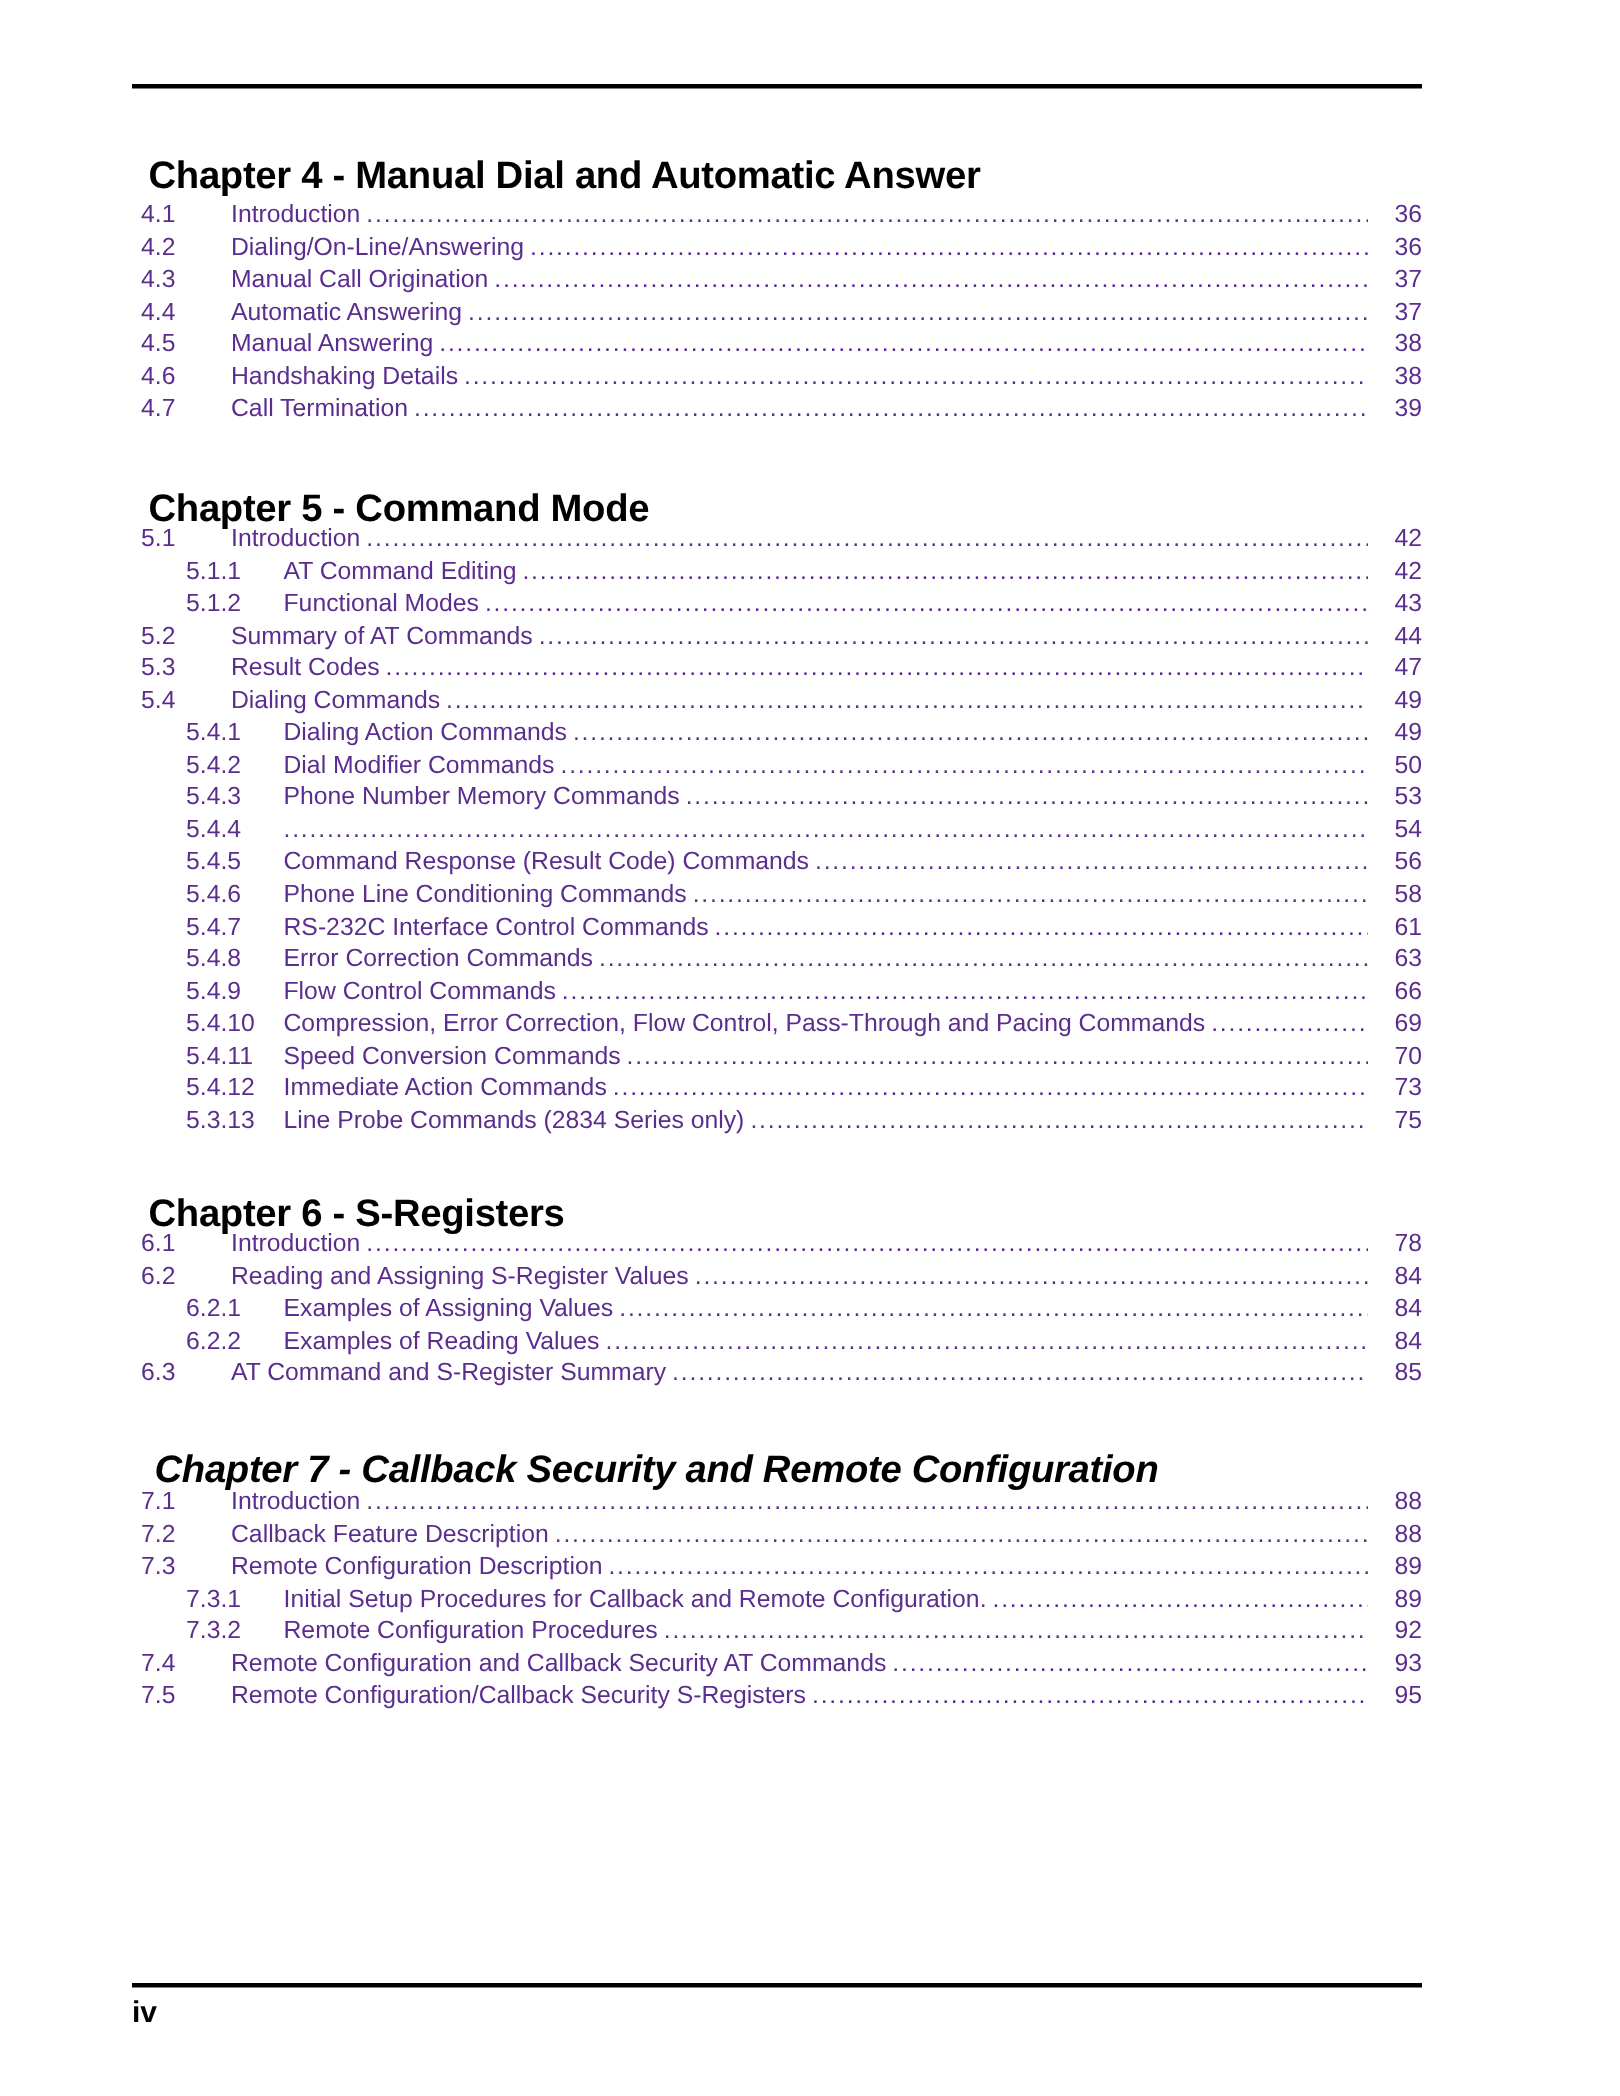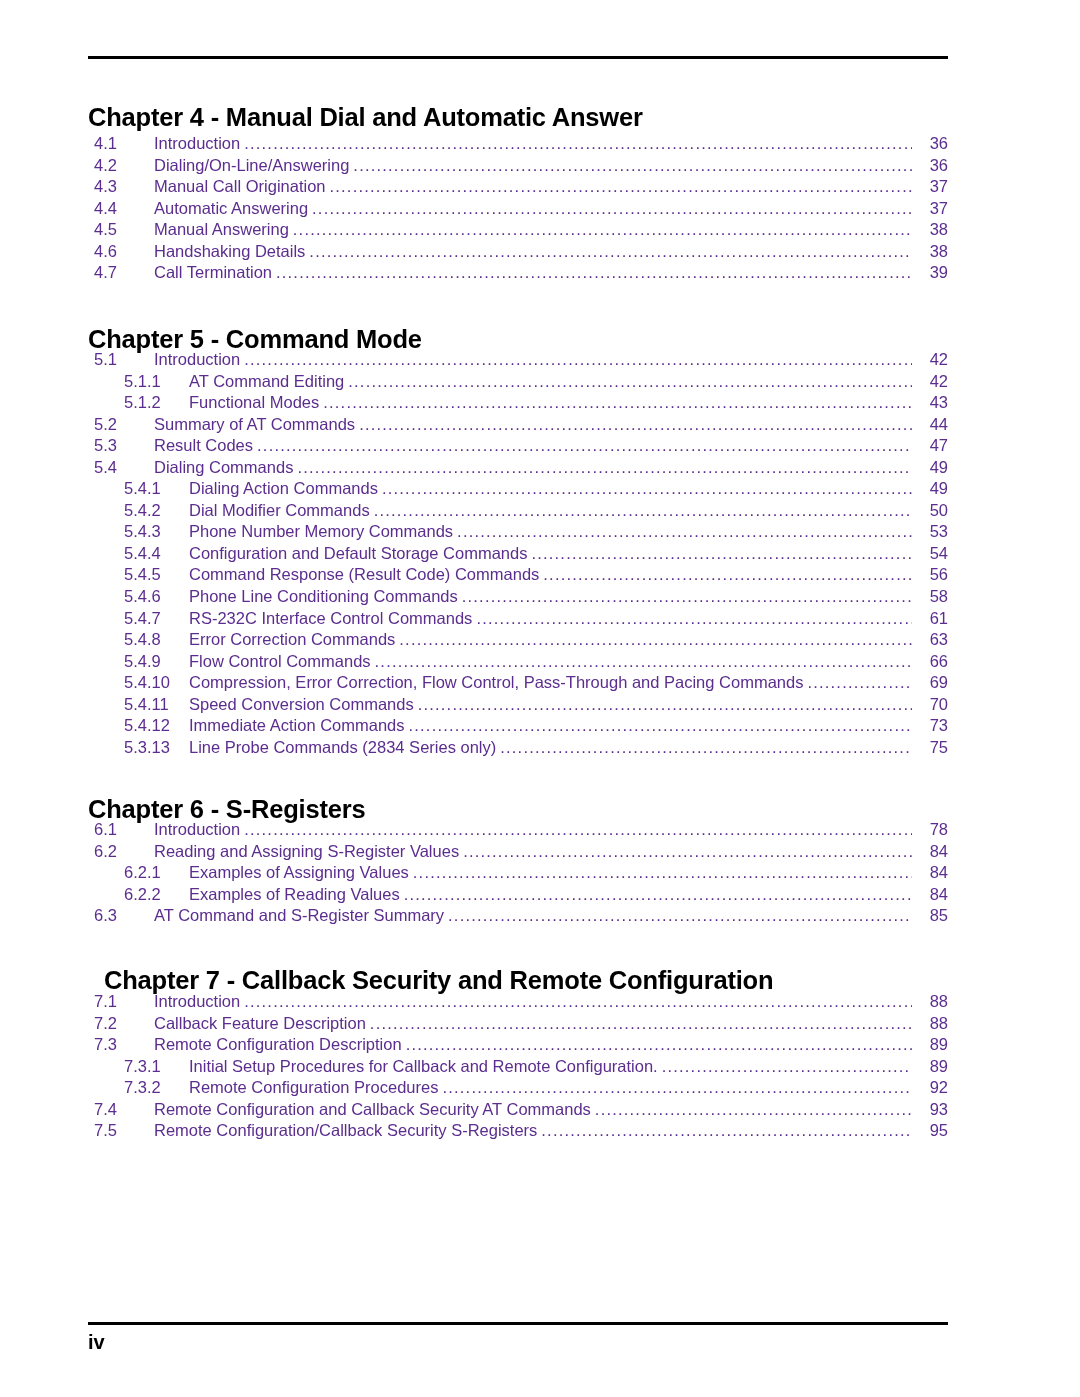--- a/index.html
+++ b/index.html
@@ -36,25 +36,26 @@
 
   
   .chapter-heading {
     font-family: "Liberation Sans", sans-serif;
     font-weight: bold;
     font-size: 25.5px;
     line-height: 30px;
     color: #000000;
     letter-spacing: -0.2px;
     white-space: nowrap;
+    margin-left: 11px;
   }
   .h-ch4 { position: absolute; left: 88px; top: 85px; }
   .h-ch5 { position: absolute; left: 88px; top: 307px; }
   .h-ch6 { position: absolute; left: 88px; top: 777px; }
-  .h-ch7 { position: absolute; left: 104px; top: 948px; }
+  .h-ch7 { position: absolute; left: 92px; top: 948px; font-style: italic; }
 
   
   .toc-block {
     position: absolute;
     left: 88px;
     width: 860px;
   }
   .toc-ch4 { top: 134px; }
   .toc-ch5 { top: 350px; }
   .toc-ch6 { top: 820px; }
@@ -212,21 +213,20 @@
         <span class="toc-page">50</span>
       </div>
       <div class="toc-row lvl2">
         <span class="toc-num">5.4.3</span>
         <span class="toc-label">Phone Number Memory Commands</span>
         <span class="toc-dots">.......................................................................................................................................................................................................</span>
         <span class="toc-page">53</span>
       </div>
       <div class="toc-row lvl2">
         <span class="toc-num">5.4.4</span>
-        <span class="toc-label">Configuration and Default Storage Commands</span>
         <span class="toc-dots">.......................................................................................................................................................................................................</span>
         <span class="toc-page">54</span>
       </div>
       <div class="toc-row lvl2">
         <span class="toc-num">5.4.5</span>
         <span class="toc-label">Command Response (Result Code) Commands</span>
         <span class="toc-dots">.......................................................................................................................................................................................................</span>
         <span class="toc-page">56</span>
       </div>
       <div class="toc-row lvl2">

